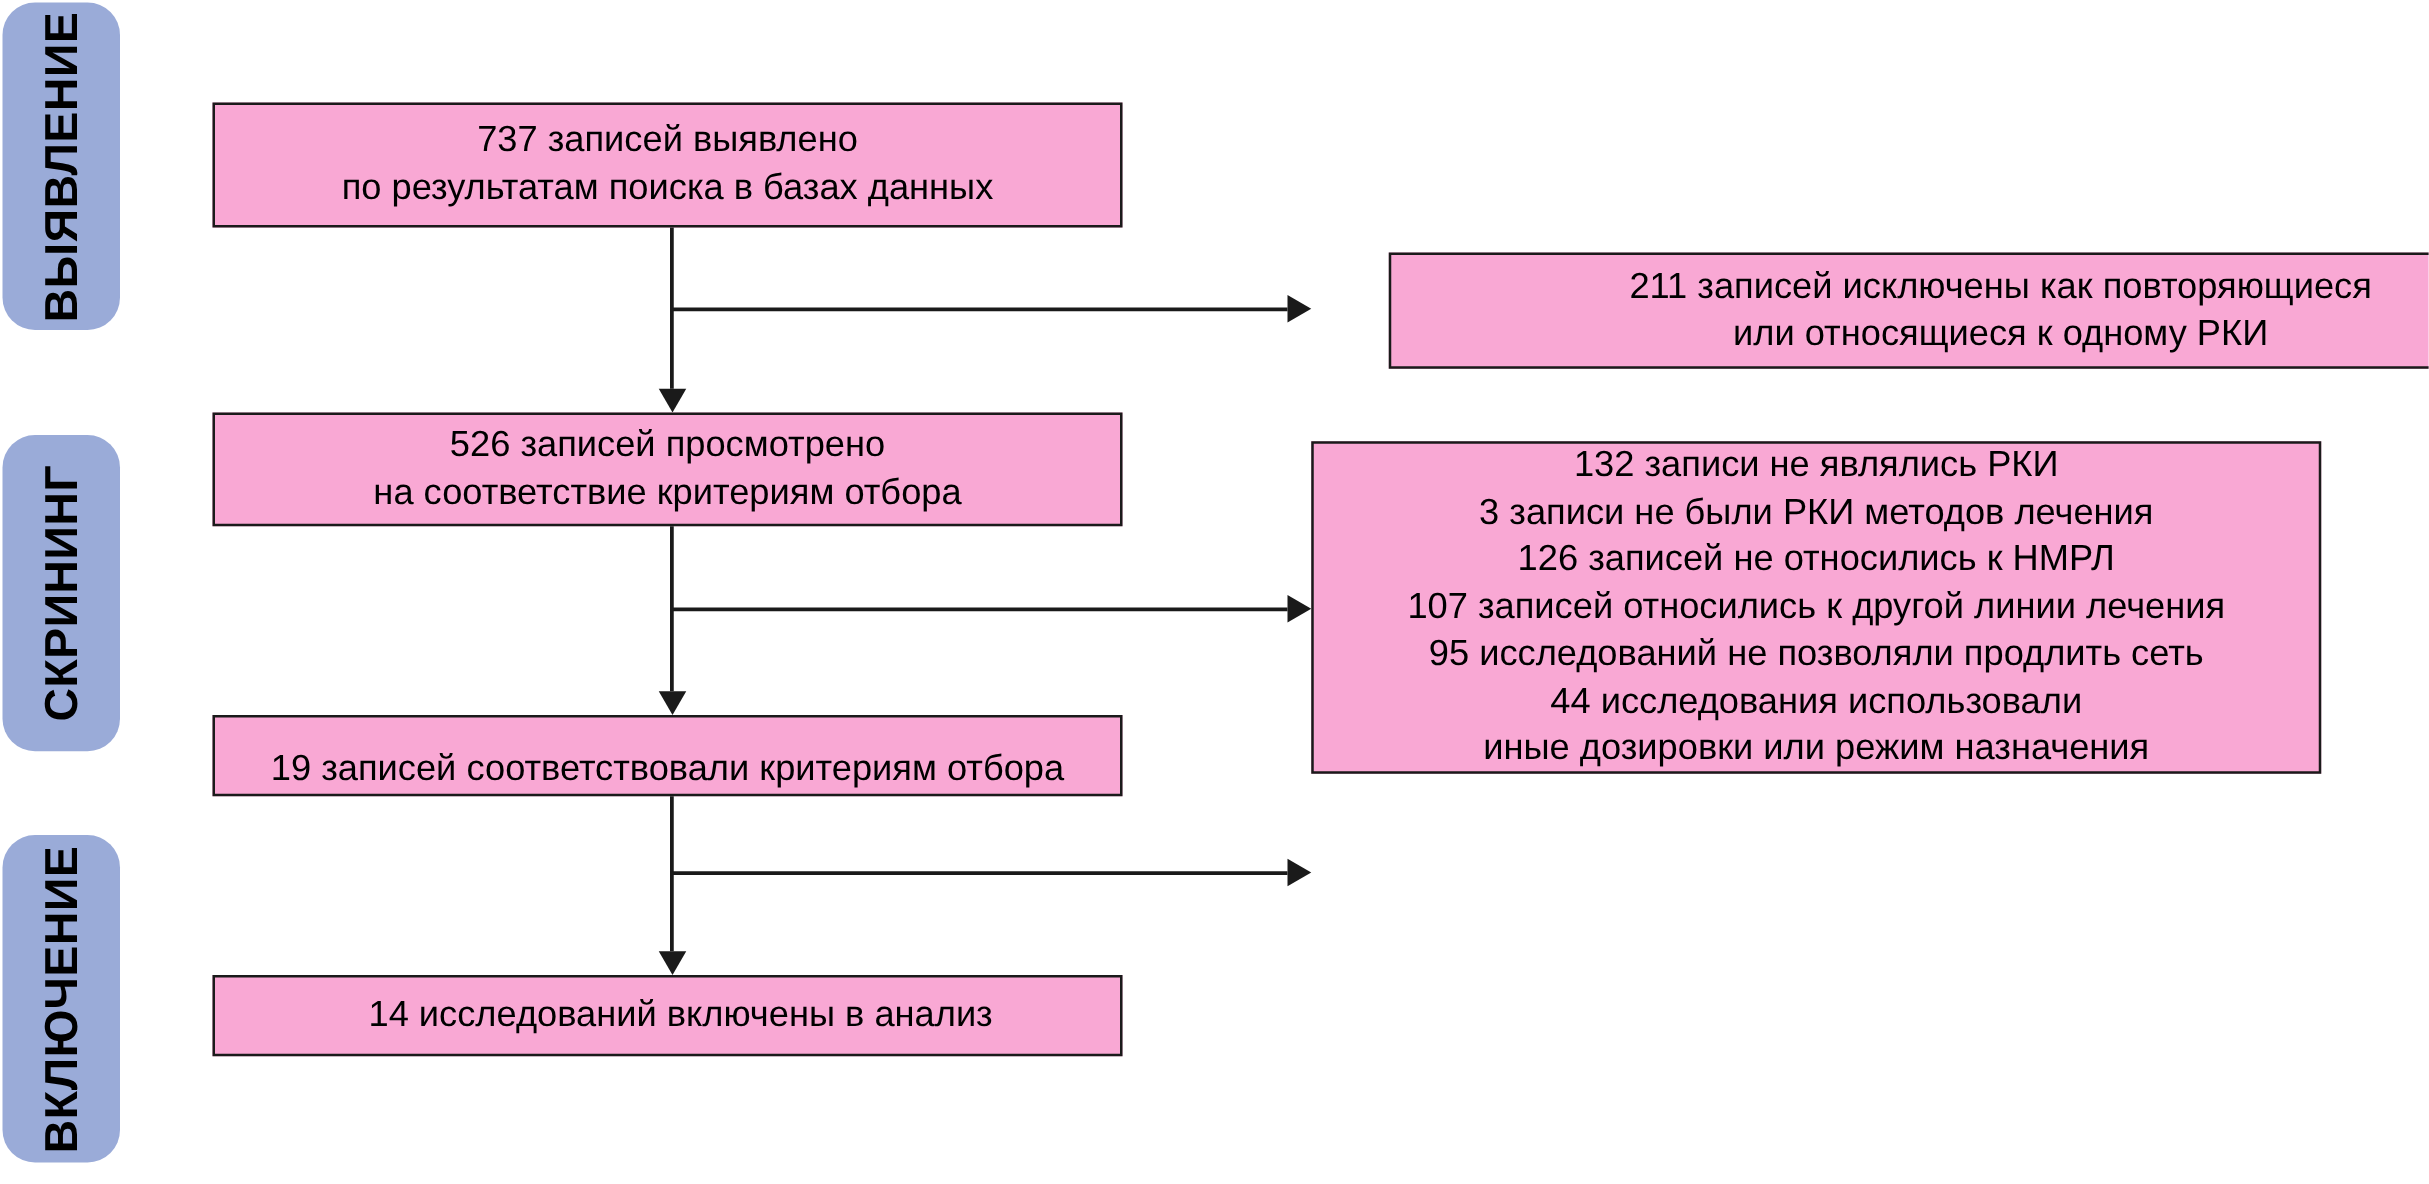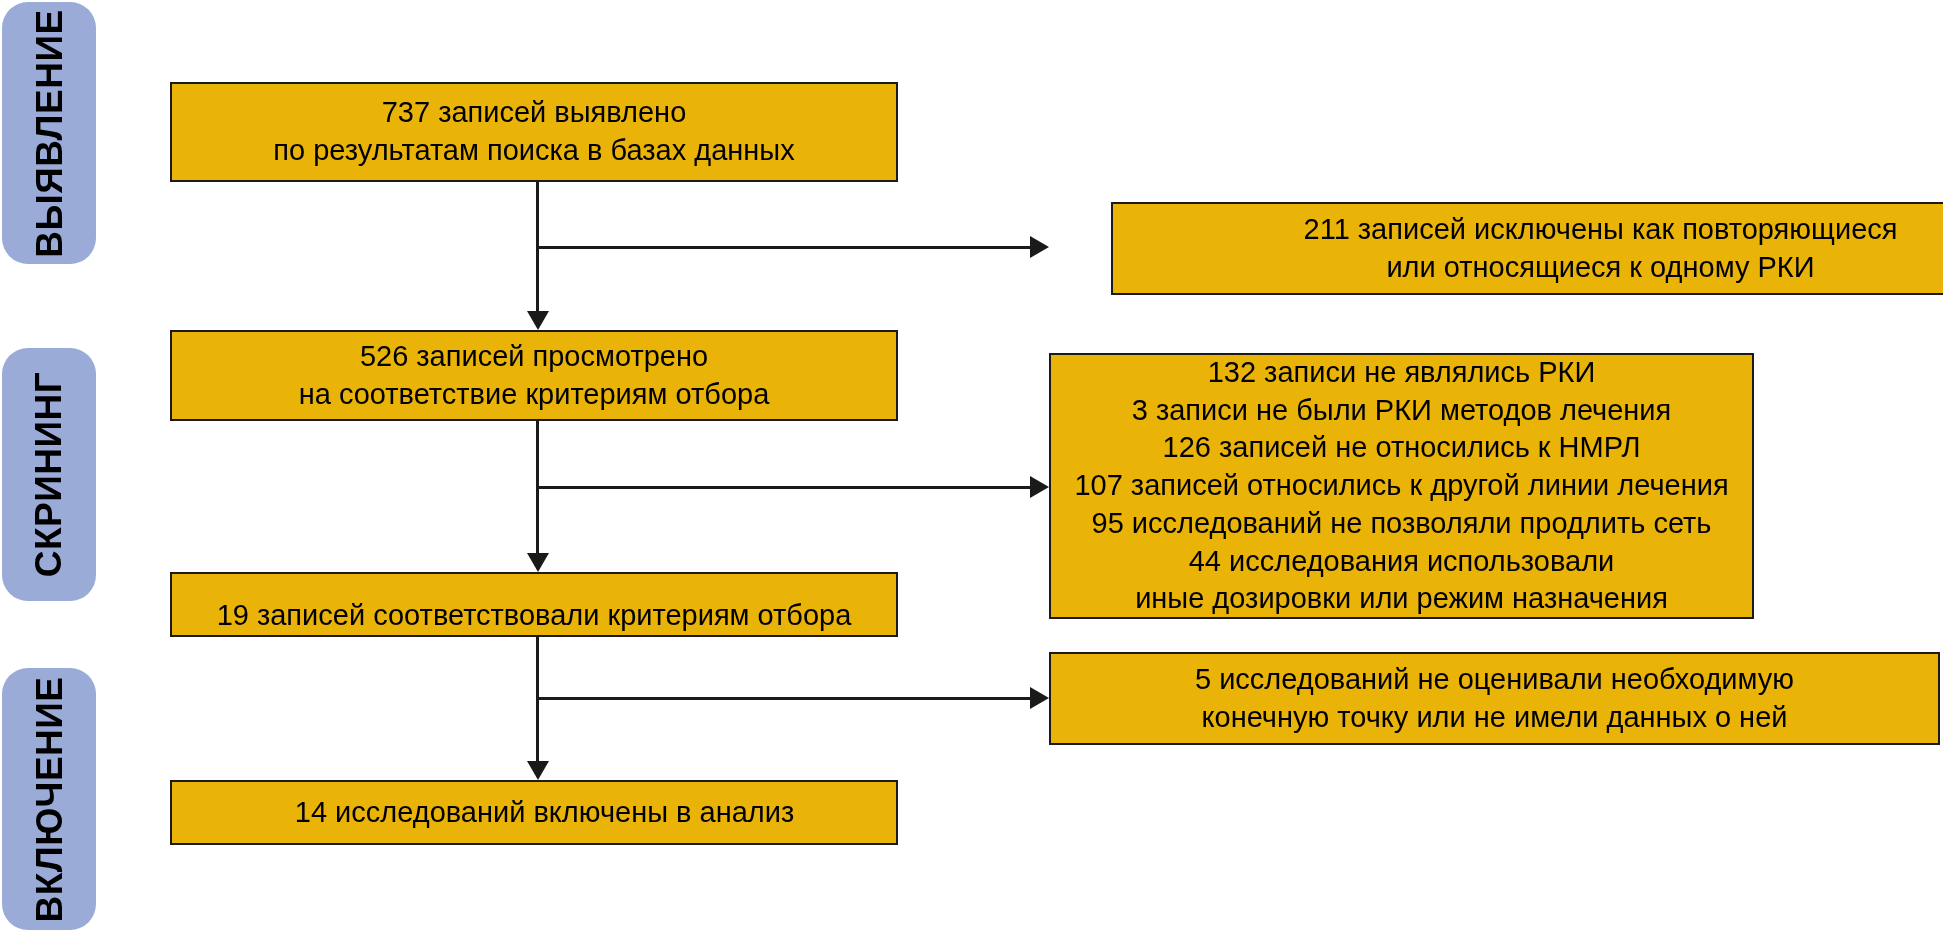--- a/index.html
+++ b/index.html
@@ -35,21 +35,21 @@
     font-size: 37px;
     letter-spacing: 0.5px;
     color: #000000;
     line-height: 1;
   }
 
   
   .flow-box {
     position: absolute;
     box-sizing: border-box;
-    background: #eab308;
+    background: #f9a8d4;
     border: 2px solid #1a1a1a;
     display: flex;
     align-items: center;
     justify-content: center;
     text-align: center;
   }
   .flow-box .box-text {
     font-family: "Liberation Sans", sans-serif;
     font-size: 29px;
     line-height: 1.30;
@@ -126,42 +126,38 @@
     <span class="box-text">526 записей просмотрено
 на соответствие критериям отбора</span>
   </div>
 
   <div class="vline" style="left:536px; top:421px; height:132px;"></div>
   <div class="arrow-down" style="left:527px; top:553px;"></div>
 
   <div class="hline" style="left:536px; top:486px; width:494px;"></div>
   <div class="arrow-right" style="left:1030px; top:476px;"></div>
 
-  <div class="flow-box tall" style="left:1049px; top:353px; width:705px; height:266px;">
+  <div class="flow-box tall" style="left:1049px; top:353px; width:808px; height:266px;">
     <span class="box-text">132 записи не являлись РКИ
 3 записи не были РКИ методов лечения
 126 записей не относились к НМРЛ
 107 записей относились к другой линии лечения
 95 исследований не позволяли продлить сеть
 44 исследования использовали
 иные дозировки или режим назначения</span>
   </div>
 
   <div class="flow-box" style="left:170px; top:572px; width:728px; height:65px;align-items:flex-end;">
     <span class="box-text">19 записей соответствовали критериям отбора</span>
   </div>
 
   <div class="vline" style="left:536px; top:637px; height:124px;"></div>
   <div class="arrow-down" style="left:527px; top:761px;"></div>
 
   <div class="hline" style="left:536px; top:697px; width:494px;"></div>
   <div class="arrow-right" style="left:1030px; top:687px;"></div>
 
-  <div class="flow-box" style="left:1049px; top:652px; width:891px; height:93px;">
-    <span class="box-text">5 исследований не оценивали необходимую
-конечную точку или не имели данных о ней</span>
-  </div>
 
   <div class="flow-box" style="left:170px; top:780px; width:728px; height:65px;padding-left:21px;">
     <span class="box-text">14 исследований включены в анализ</span>
   </div>
 
 </div>
 
 </body></html>

